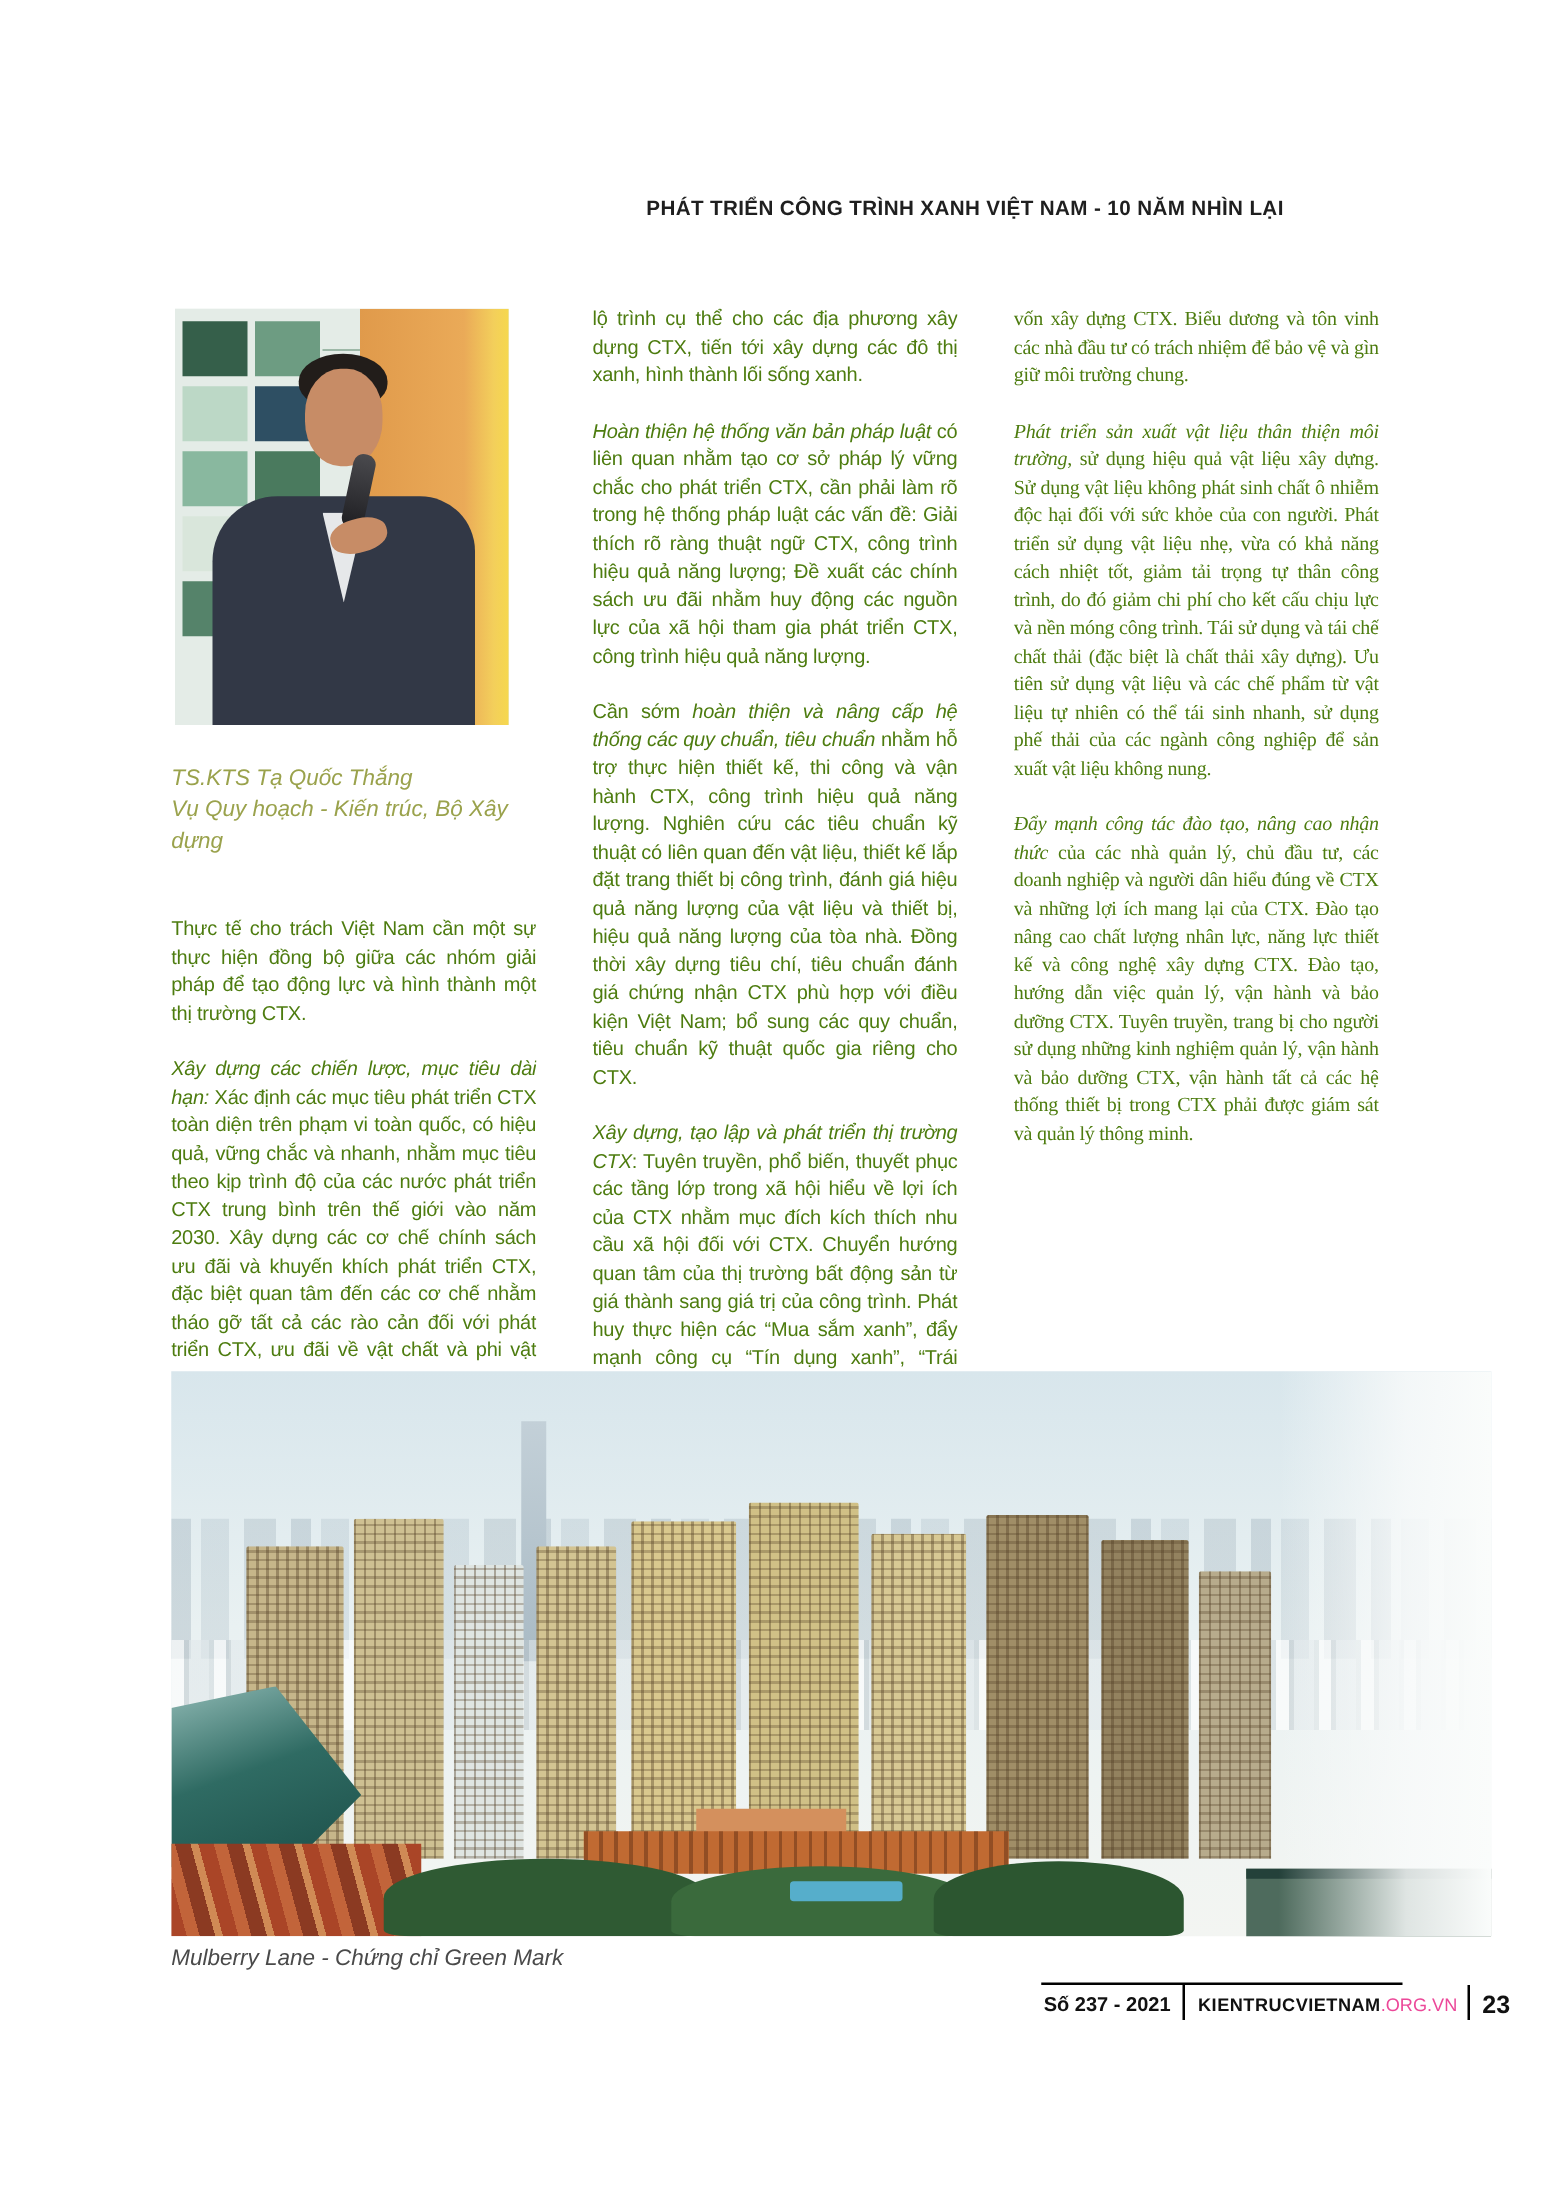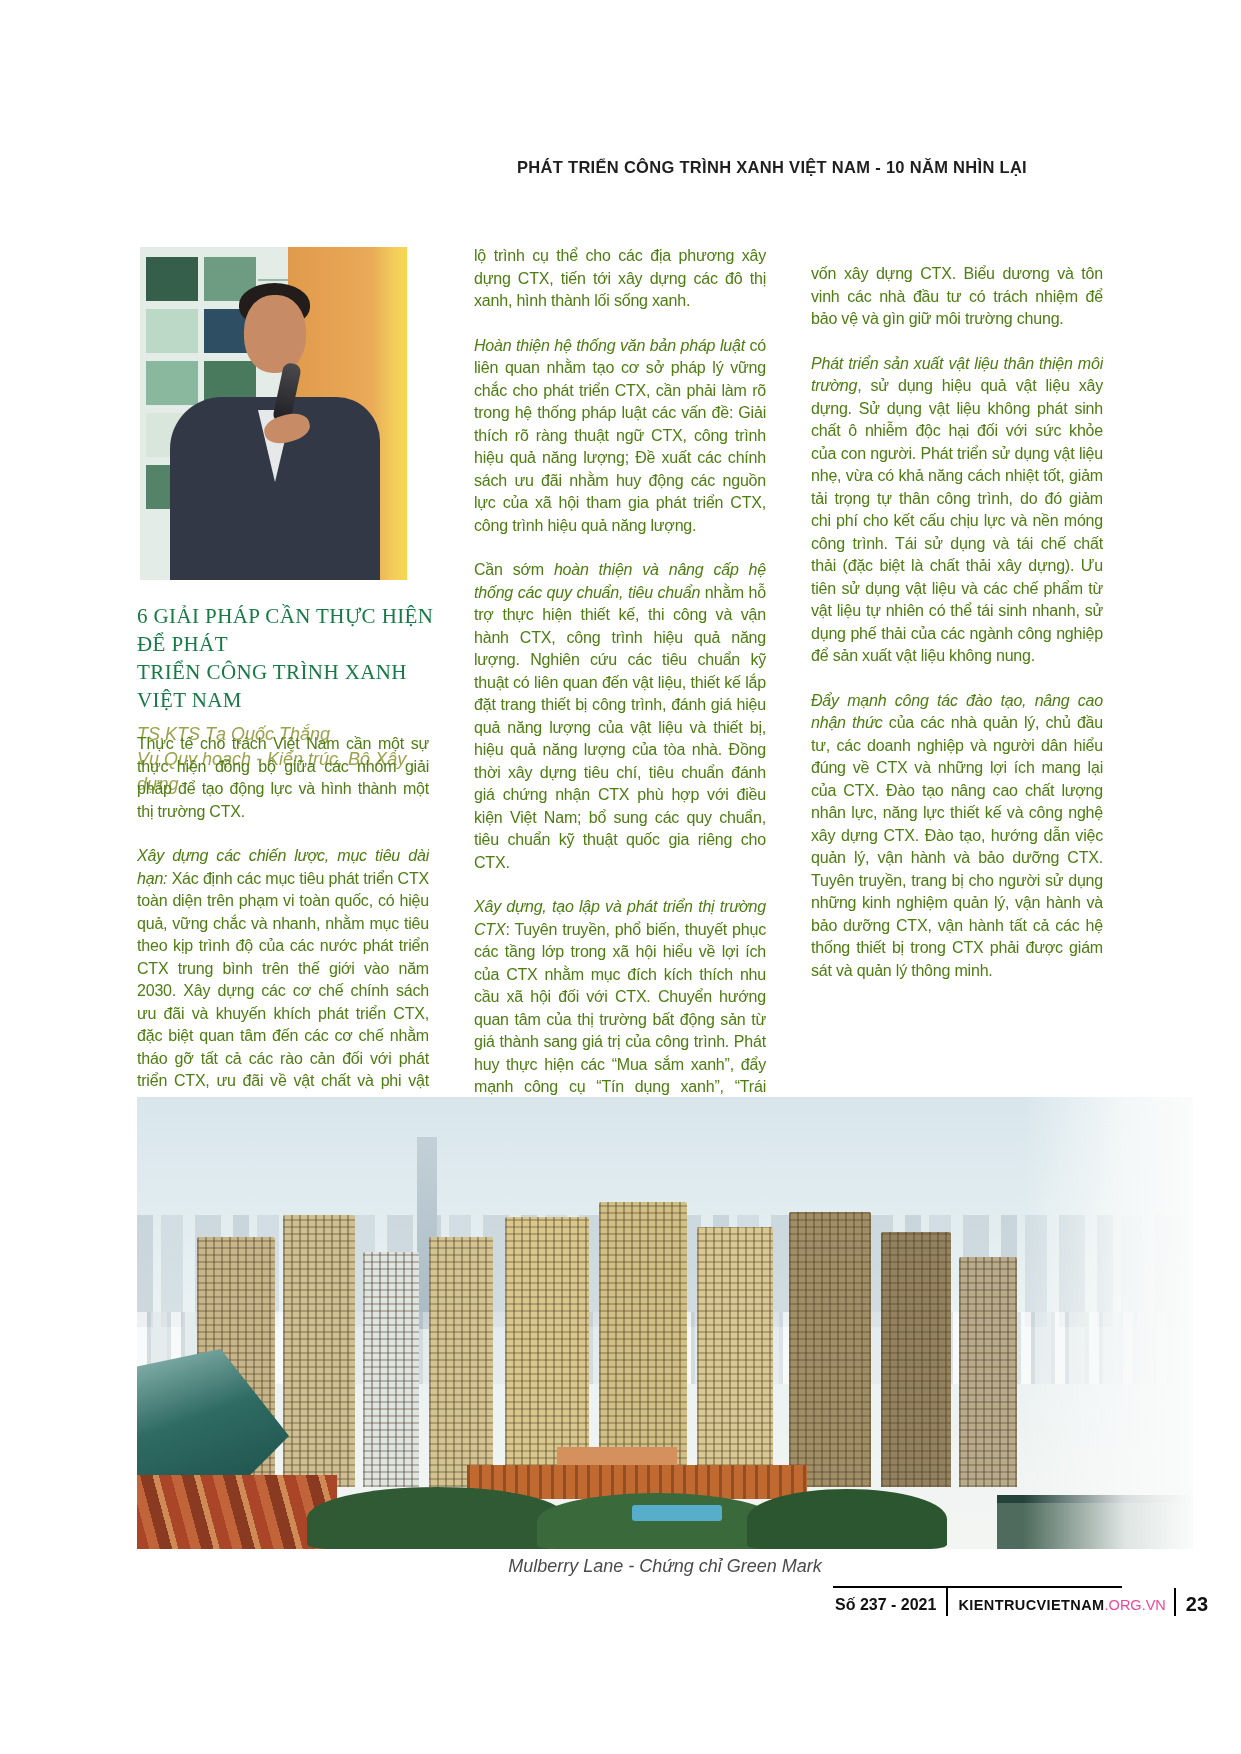--- a/index.html
+++ b/index.html
@@ -10,21 +10,21 @@
   .runhead{position:absolute;left:137px;top:158px;width:890px;text-align:right;
            font-size:16.5px;font-weight:700;color:#1f1f1f;letter-spacing:.3px;}
 
   
   .col{position:absolute;width:292px;font-size:16px;line-height:22.5px;text-align:justify;
        letter-spacing:-.2px;color:#4d7c0f;}
   .col p{margin:0 0 22px 0;}
   .col .em{font-style:italic;}
   #col1-body{left:137px;top:733px;height:362px;overflow:hidden;}
   #col2{left:474px;top:245px;height:850px;overflow:hidden;}
-  #col3{left:811px;top:263px;height:850px;overflow:hidden;}
+  #col3{left:811px;top:245px;height:850px;overflow:hidden;font-family:Liberation Serif, serif;}
 
   
   .title-block{position:absolute;left:137px;top:602px;width:305px;}
   .green-title{font-family:"Liberation Serif", serif;color:#177a45;font-size:21px;
                line-height:28px;letter-spacing:.4px;font-weight:400;}
   .author{color:#9aa24c;font-style:italic;font-size:18px;line-height:25px;margin-top:8px;}
 
   
   .speaker{position:absolute;left:140px;top:247px;width:267px;height:333px;overflow:hidden;background:#dfe9e4;}
   .poster{position:absolute;left:0;top:0;width:148px;height:333px;background:#e4ece7;}
@@ -69,21 +69,21 @@
   .roofs{position:absolute;left:0;top:378px;width:200px;height:74px;
      background:repeating-linear-gradient(75deg,#aa4527 0 12px,#c2643a 12px 22px,#8b3a22 22px 34px,#d08a55 34px 40px);}
   .trees{position:absolute;background:#2f5a33;border-radius:50% 50% 8% 8%;}
   .pool{position:absolute;left:495px;top:408px;width:90px;height:16px;background:#56aecb;border-radius:3px;}
   .canal{position:absolute;left:860px;top:398px;width:196px;height:54px;background:#4e6b5d;
      border-top:8px solid #24413a;}
   .haze{position:absolute;right:0;top:0;width:170px;height:100%;
      background:linear-gradient(90deg, rgba(248,250,250,0) 0%, rgba(248,250,250,.85) 60%, #fafcfb 100%);}
 
   
-  .caption{position:absolute;left:137px;top:1556px;width:1056px;text-align:center;
+  .caption{position:absolute;left:137px;top:1556px;width:1056px;text-align:left;
      font-style:italic;font-size:18px;color:#4a4a4a;}
   .folio{position:absolute;left:833px;top:1586px;width:289px;border-top:2.5px solid #000;
      display:flex;align-items:stretch;padding-top:5px;}
   .folio .issue{font-weight:700;font-size:16px;color:#111;padding:3px 10px 0 2px;white-space:nowrap;}
   .folio .bar{border-left:2.5px solid #000;margin-top:-5px;}
   .folio .site{padding:4px 8px 0 10px;white-space:nowrap;font-size:14.5px;}
   .folio .site .b{font-weight:700;color:#111;letter-spacing:.4px;}
   .folio .site .g{color:#ec4899;}
   .folio .num{font-weight:700;font-size:20px;color:#111;padding:0 2px 0 10px;}
 </style>
@@ -110,24 +110,20 @@
     <div class="wall"></div>
     <div class="jacket"></div>
     <div class="shirt"></div>
     <div class="hair"></div>
     <div class="head"></div>
     <div class="mic"></div>
     <div class="hand"></div>
   </div>
 
   <div class="title-block">
-    <div class="green-title">
-      <div>6 GIẢI PHÁP CẦN THỰC HIỆN ĐỂ PHÁT</div>
-      <div>TRIỂN CÔNG TRÌNH XANH VIỆT NAM</div>
-    </div>
     <div class="author">
       <div>TS.KTS Tạ Quốc Thắng</div>
       <div>Vụ Quy hoạch - Kiến trúc, Bộ Xây dựng</div>
     </div>
   </div>
 
   <div class="col" id="col1-body">
     <p><span>Thực tế cho trách Việt Nam cần một sự thực hiện đồng bộ giữa các nhóm giải pháp để tạo động lực và hình thành một thị trường CTX.</span><span class="em"></span><span></span></p>
     <p><span></span><span class="em">Xây dựng các chiến lược, mục tiêu dài hạn:</span><span> Xác định các mục tiêu phát triển CTX toàn diện trên phạm vi toàn quốc, có hiệu quả, vững chắc và nhanh, nhằm mục tiêu theo kịp trình độ của các nước phát triển CTX trung bình trên thế giới vào năm 2030. Xây dựng các cơ chế chính sách ưu đãi và khuyến khích phát triển CTX, đặc biệt quan tâm đến các cơ chế nhằm tháo gỡ tất cả các rào cản đối với phát triển CTX, ưu đãi về vật chất và phi vật chất đối với các thành phần kinh tế tư nhân đầu tư vào xây dựng CTX. Xác định mục tiêu và</span></p>
   </div>

